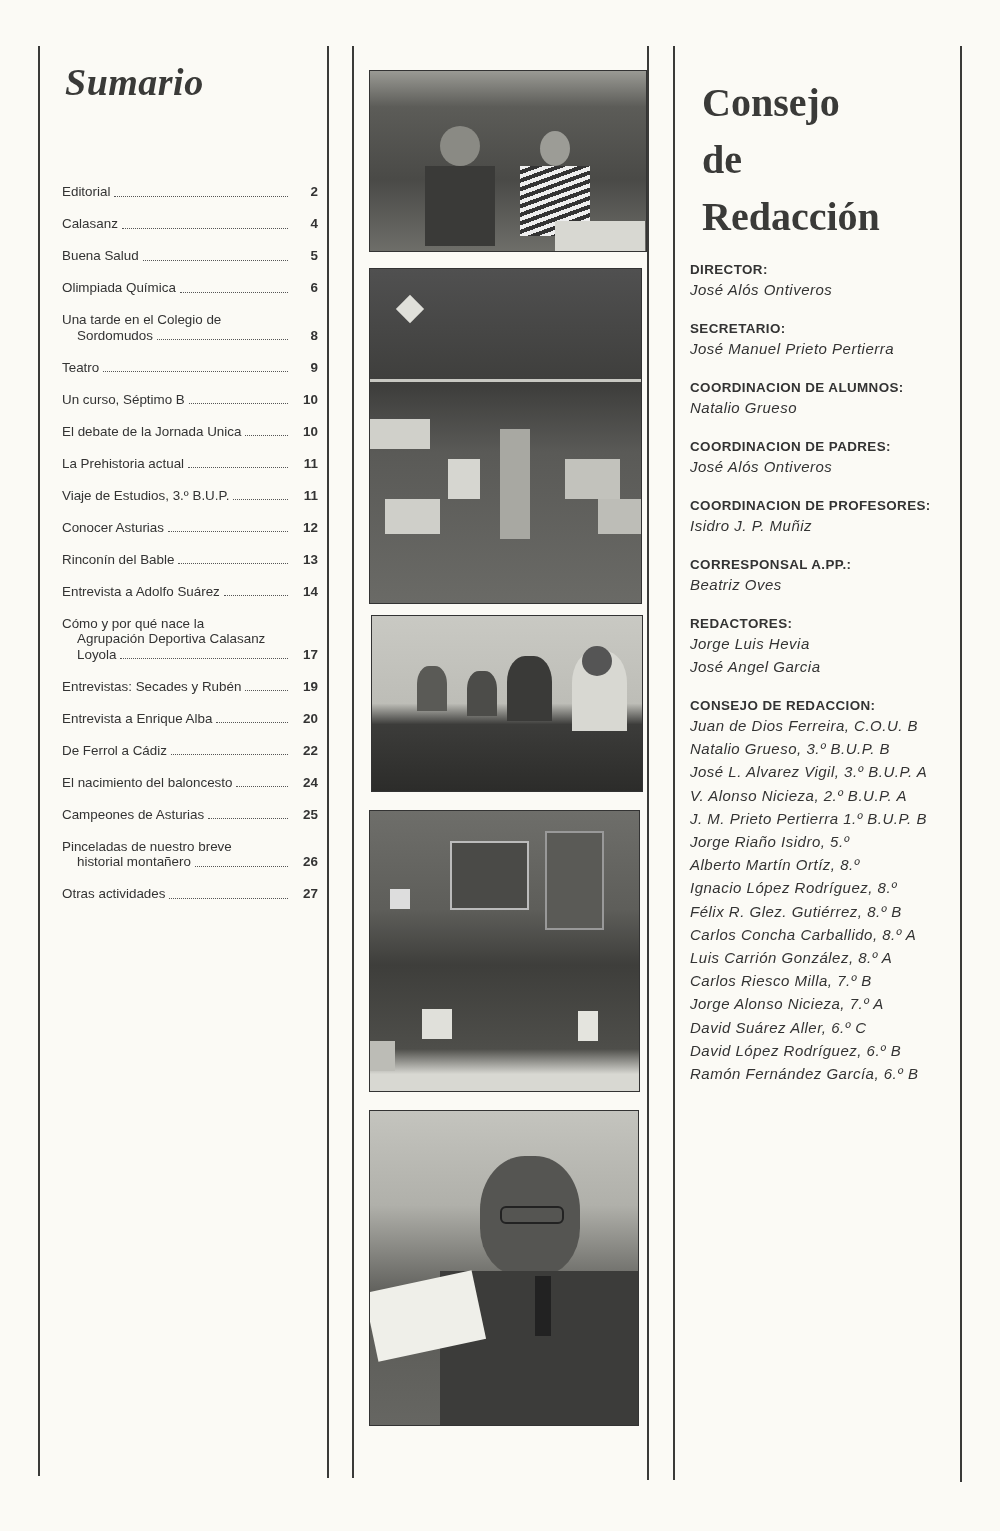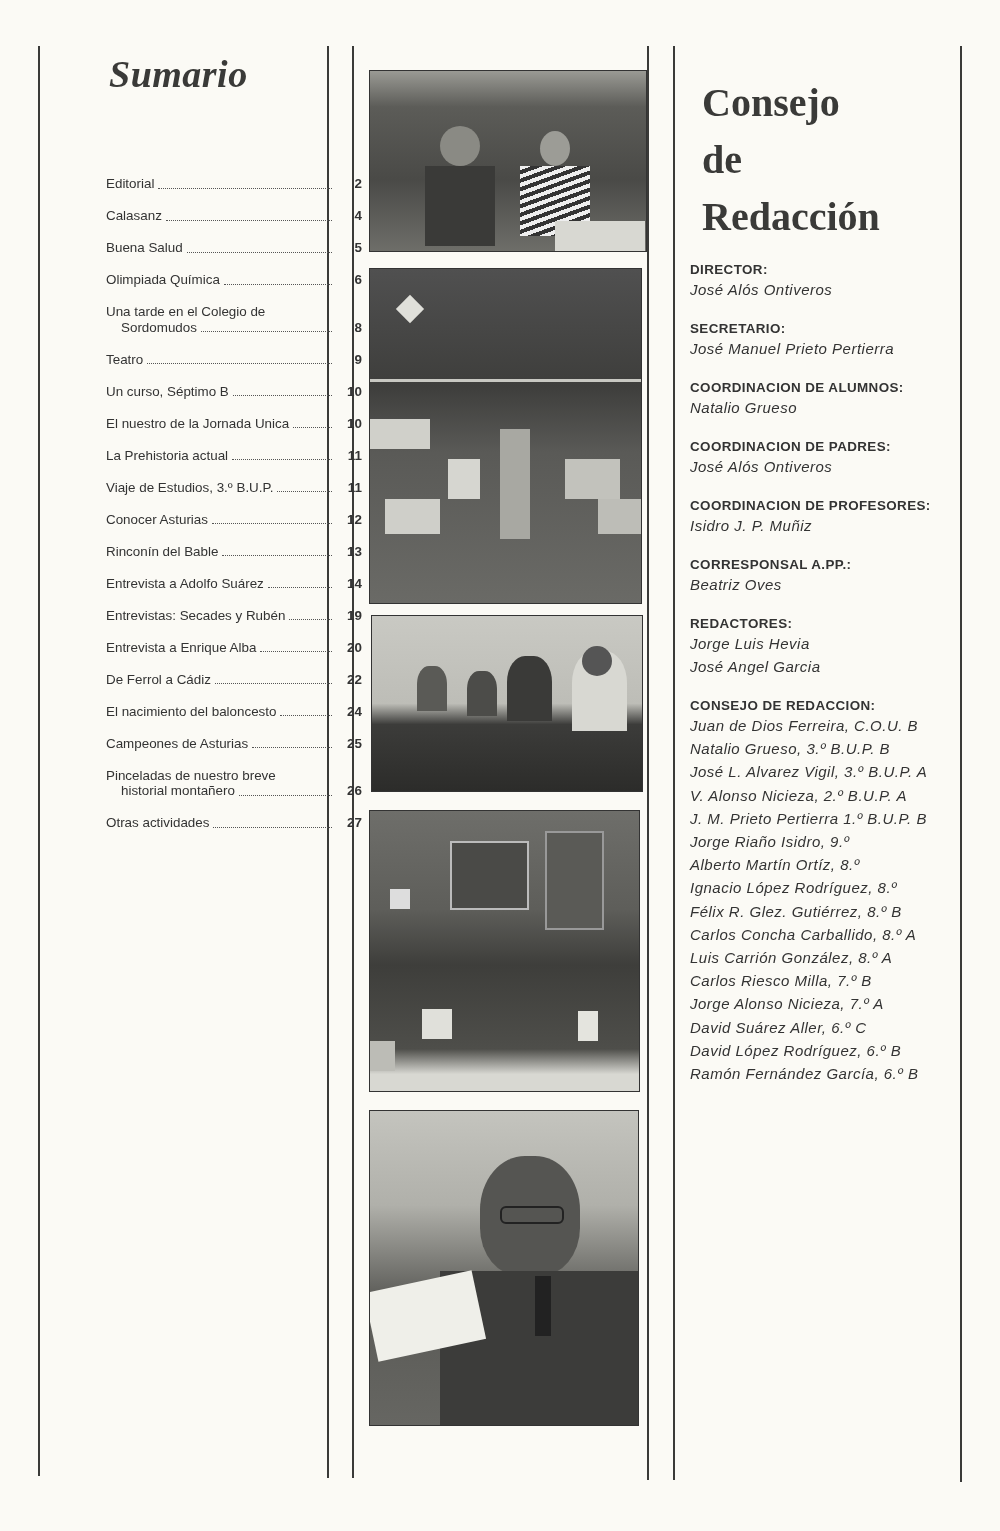--- a/index.html
+++ b/index.html
@@ -6,21 +6,21 @@
   body {
     width:1000px; height:1531px; position:relative; overflow:hidden;
     background:#fbfaf5;
     font-family:"Liberation Sans", sans-serif;
     color:#2a2a28;
   }
   .vline { position:absolute; width:2px; background:#3a3a38; top:46px; }
   .col { position:absolute; }
 
   
-  #sumario { left:62px; top:52px; width:256px;margin-left:44px; }
+  #sumario { left:62px; top:60px; width:256px; }
   .sum-title {
     font-family:"Liberation Serif", serif; font-style:italic; font-weight:bold;
     font-size:38px; color:#3a3a38; margin:0 0 0 3px; letter-spacing:0.5px;
   }
   .toc { margin-top:80px; }
   .toc-item { position:relative; font-size:13.4px; line-height:15.5px; margin-bottom:16.5px; color:#333; }
   .toc-item .line { display:flex; align-items:flex-end; }
   .toc-item .title { white-space:nowrap; }
   .toc-item .cont { padding-left:15px; display:block; white-space:nowrap; }
   .toc-item .dots {
@@ -107,21 +107,21 @@
       </div>
       <div class="toc-item">
         <div class="line">
           <span class="title">Un curso, Séptimo B</span>
           <span class="dots"></span>
           <span class="page">10</span>
         </div>
       </div>
       <div class="toc-item">
         <div class="line">
-          <span class="title">El nuestro de la Jornada Unica</span>
+          <span class="title">El debate de la Jornada Unica</span>
           <span class="dots"></span>
           <span class="page">10</span>
         </div>
       </div>
       <div class="toc-item">
         <div class="line">
           <span class="title">La Prehistoria actual</span>
           <span class="dots"></span>
           <span class="page">11</span>
         </div>
@@ -145,20 +145,33 @@
           <span class="title">Rinconín del Bable</span>
           <span class="dots"></span>
           <span class="page">13</span>
         </div>
       </div>
       <div class="toc-item">
         <div class="line">
           <span class="title">Entrevista a Adolfo Suárez</span>
           <span class="dots"></span>
           <span class="page">14</span>
+        </div>
+      </div>
+      <div class="toc-item">
+        <div class="line">
+          <span class="title">Cómo y por qué nace la</span>
+        </div>
+        <div class="line">
+          <span class="cont">Agrupación Deportiva Calasanz</span>
+        </div>
+        <div class="line">
+          <span class="cont">Loyola</span>
+          <span class="dots"></span>
+          <span class="page">17</span>
         </div>
       </div>
       <div class="toc-item">
         <div class="line">
           <span class="title">Entrevistas: Secades y Rubén</span>
           <span class="dots"></span>
           <span class="page">19</span>
         </div>
       </div>
       <div class="toc-item">
@@ -289,21 +302,21 @@
         <p class="name">Jorge Luis Hevia</p>
         <p class="name">José Angel Garcia</p>
       </div>
       <div class="group names-list">
         <p class="role">CONSEJO DE REDACCION:</p>
         <p class="name">Juan de Dios Ferreira, C.O.U. B</p>
         <p class="name">Natalio Grueso, 3.º B.U.P. B</p>
         <p class="name">José L. Alvarez Vigil, 3.º B.U.P. A</p>
         <p class="name">V. Alonso Nicieza, 2.º B.U.P. A</p>
         <p class="name">J. M. Prieto Pertierra 1.º B.U.P. B</p>
-        <p class="name">Jorge Riaño Isidro, 9.º</p>
+        <p class="name">Jorge Riaño Isidro, 5.º</p>
         <p class="name">Alberto Martín Ortíz, 8.º</p>
         <p class="name">Ignacio López Rodríguez, 8.º</p>
         <p class="name">Félix R. Glez. Gutiérrez, 8.º B</p>
         <p class="name">Carlos Concha Carballido, 8.º A</p>
         <p class="name">Luis Carrión González, 8.º A</p>
         <p class="name">Carlos Riesco Milla, 7.º B</p>
         <p class="name">Jorge Alonso Nicieza, 7.º A</p>
         <p class="name">David Suárez Aller, 6.º C</p>
         <p class="name">David López Rodríguez, 6.º B</p>
         <p class="name">Ramón Fernández García, 6.º B</p>

